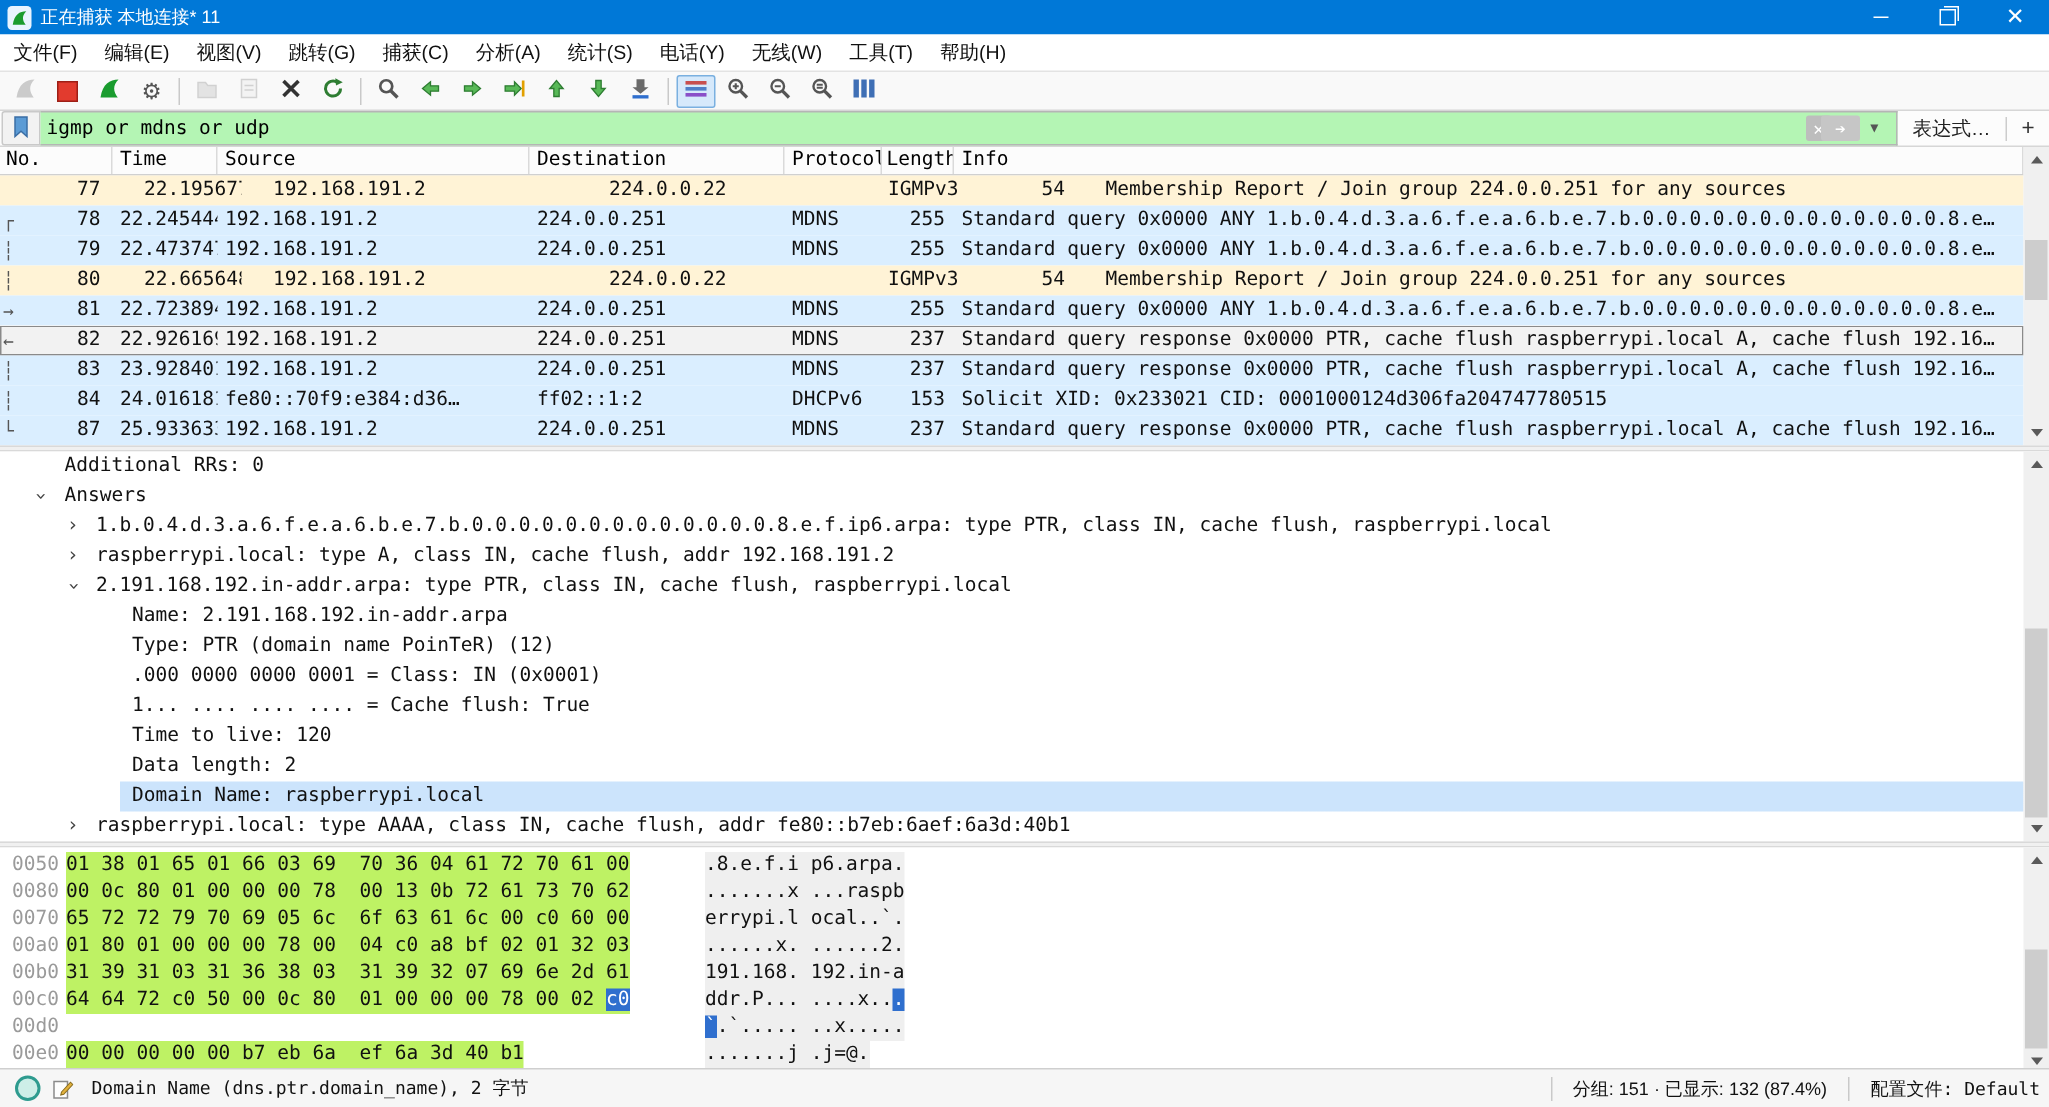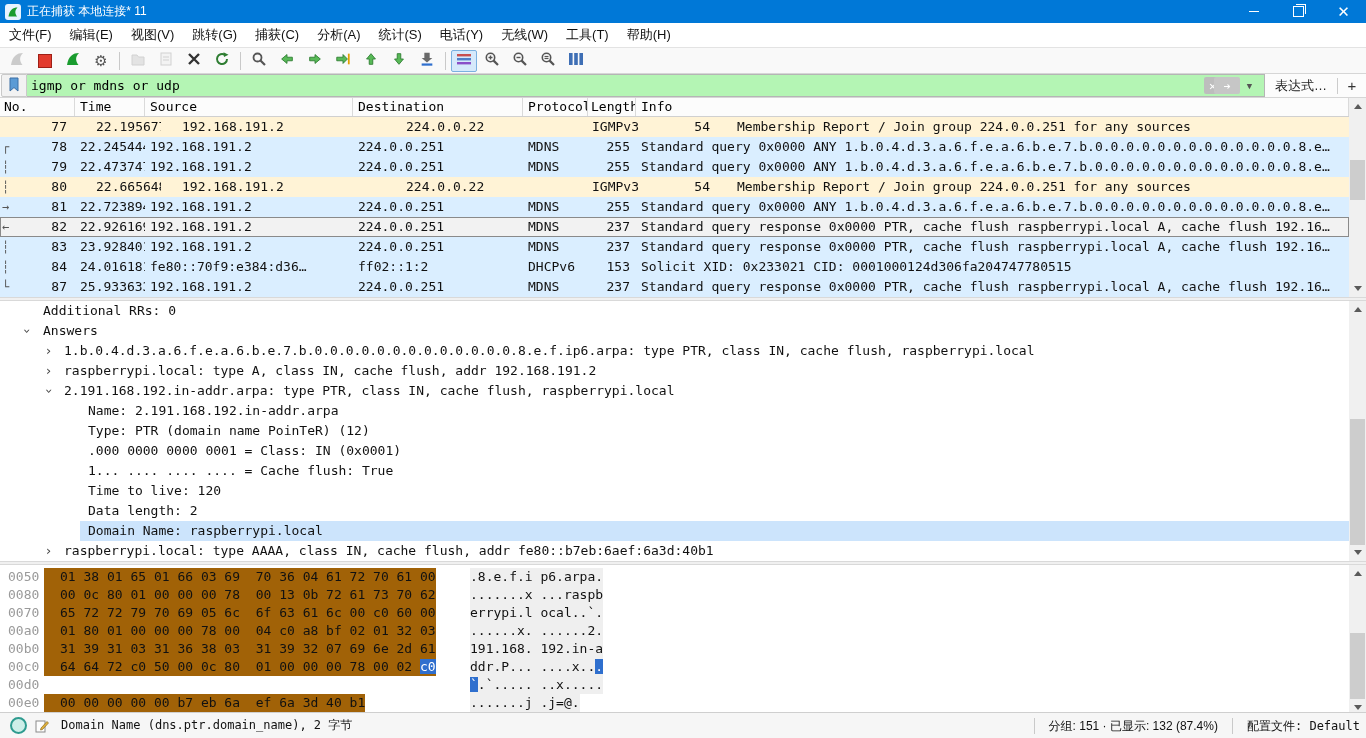--- a/index.html
+++ b/index.html
@@ -87,21 +87,21 @@
   .dl .exp{position:absolute;top:0;color:#444;font-family:"DejaVu Sans",sans-serif;font-size:13px;}
   .exp.open{transform:rotate(90deg);}
   .a1{left:24px;} .a2{left:46px;}
   .t1{padding-left:43px;} .t2{padding-left:64px;} .t3{padding-left:88px;}
   .dl.sel{background:linear-gradient(to right,#fff 80px,#cce4fc 80px);}
   
   .hpane{position:absolute;top:565px;left:0;right:0;height:148px;background:#fff;
          font-family:"DejaVu Sans Mono","Liberation Mono",monospace;font-size:13px;padding-top:3px;}
   .hrow{height:18px;line-height:18px;position:relative;white-space:pre;}
   .off{position:absolute;left:8px;color:#9a9a9a;}
-  .hx{position:absolute;left:44px;background:#a16207;padding-left:16px;}
+  .hx{position:absolute;left:44px;background:#bef264;}
   .as{position:absolute;left:470px;background:#efefef;}
   .hl{background:#2f6fce;color:#fff;}
   
   .statusbar{position:absolute;bottom:0;left:0;right:0;height:25px;background:#f6f6f6;border-top:1px solid #cfcfcf;
              display:flex;align-items:center;font-size:12px;color:#111;}
   .expicon{width:13px;height:13px;border-radius:50%;border:2px solid #2e9b8f;background:#cdeee8;margin:0 8px 0 10px;}
   .pencil{margin-right:12px;display:flex;}
   .fieldinfo{font-family:"DejaVu Sans Mono","Liberation Mono",monospace;font-size:12px;flex:1;}
   .counts{padding:0 14px;border-left:1px solid #c9c9c9;height:16px;line-height:16px;}
   .profile{padding:0 6px 0 14px;border-left:1px solid #c9c9c9;height:16px;line-height:16px;

